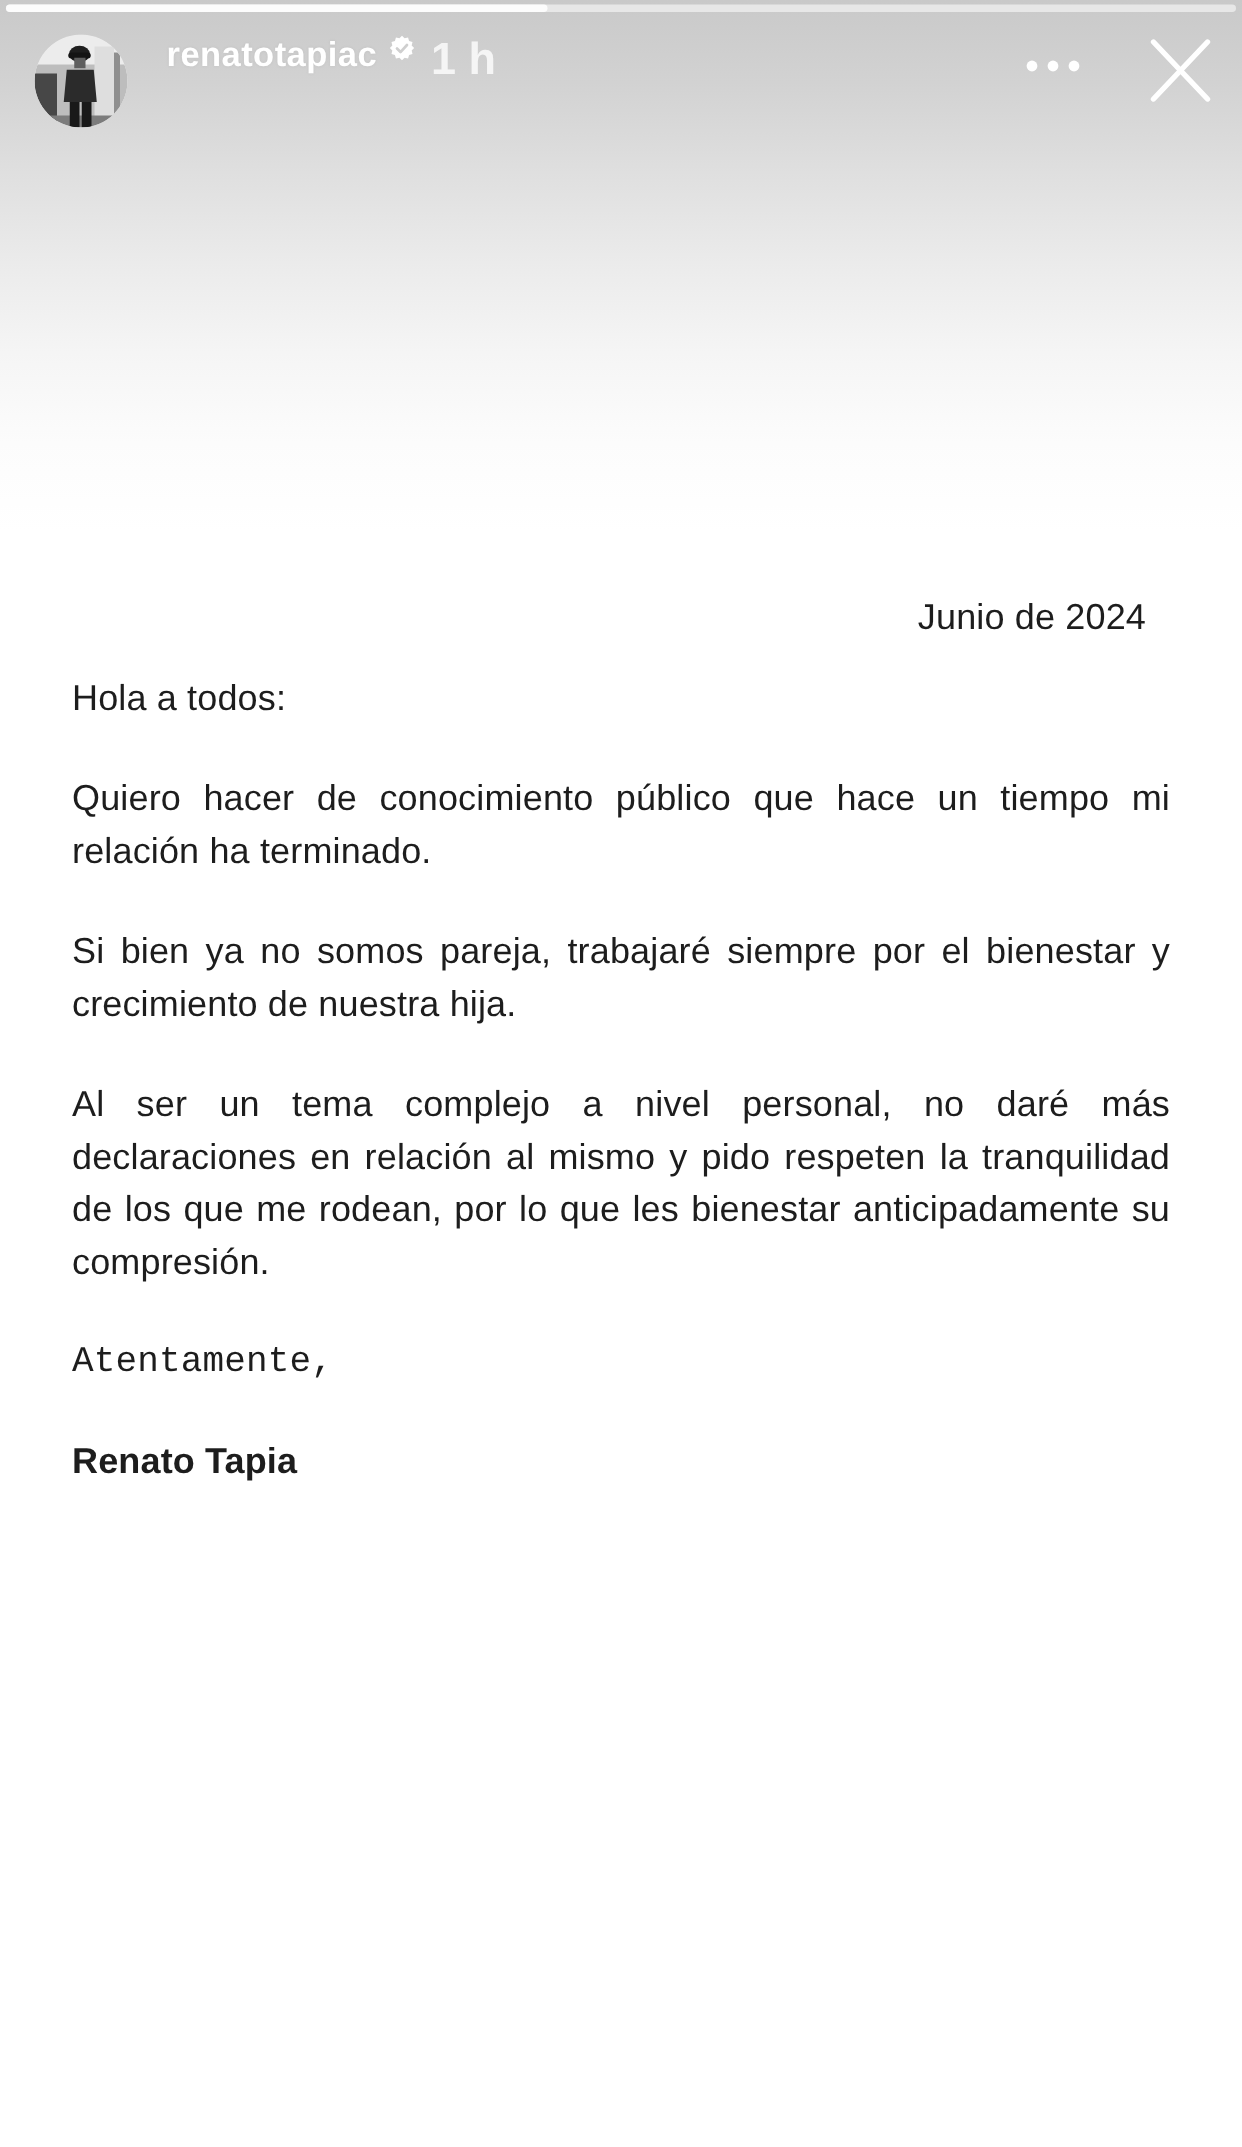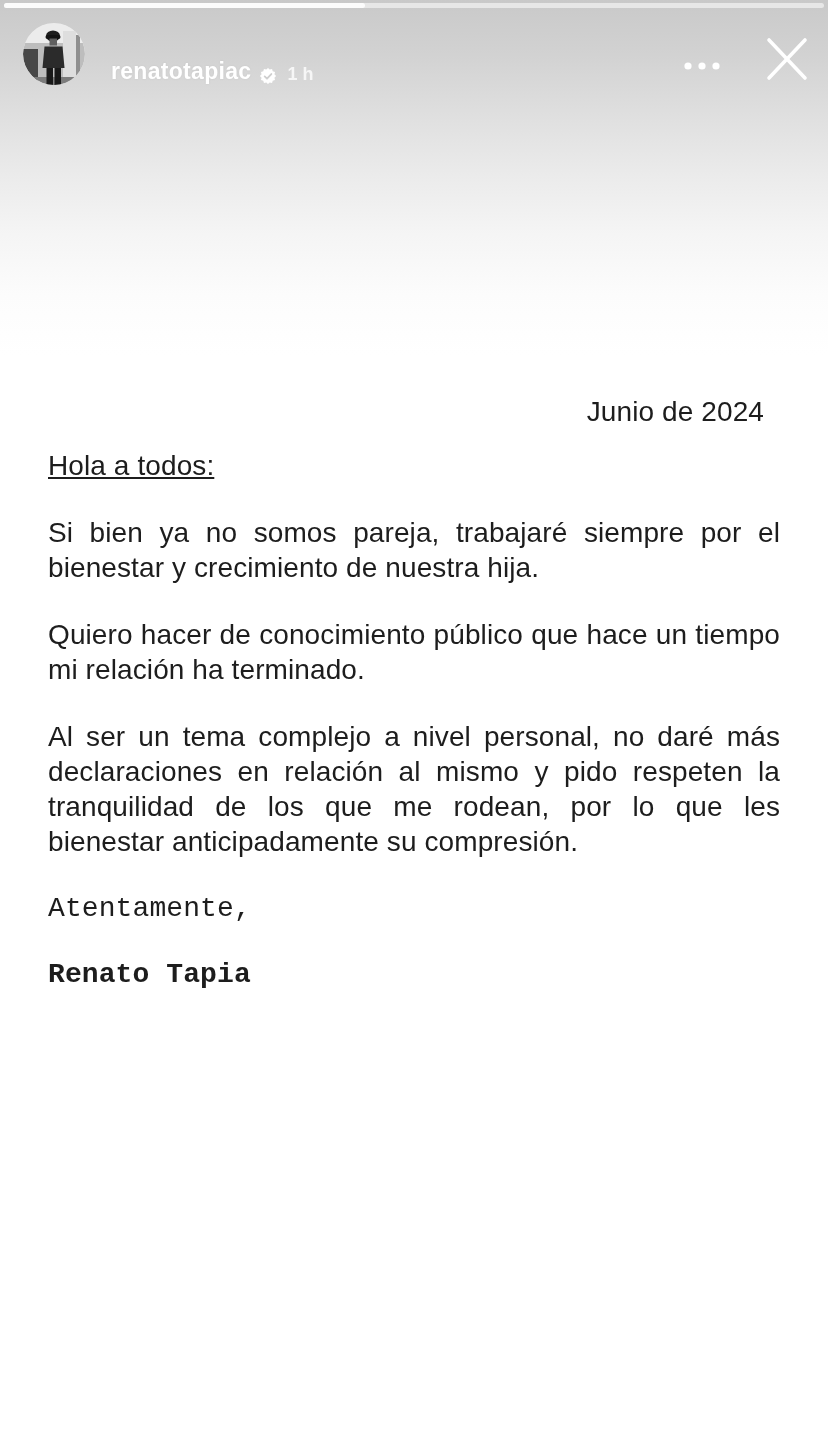--- a/index.html
+++ b/index.html
@@ -28,70 +28,70 @@
     border-radius: 3px;
     background: #fcfcfc;
   }
 
   
   .header {
     position: absolute;
     top: 23px; left: 23px; right: 14px;
     height: 62px;
     display: flex;
-    align-items: flex-end;
+    align-items: flex-start;
   }
   .avatar {
     width: 62px; height: 62px;
     border-radius: 50%;
     overflow: hidden;
     flex: none;
     background: #ddd;
   }
   .avatar svg { display: block; }
   .username {
     margin-left: 26px;
     font-size: 23px;
     font-weight: 700;
     color: #ffffff;
     letter-spacing: 0.3px;
     text-shadow: 0 0 2px rgba(120,120,120,0.15);
   }
   .badge { margin-left: 8px; display: flex; align-items: center; }
   .timestamp {
     margin-left: 10px;
-    font-size: 18px;
+    font-size: 30px;
     font-weight: 700;
     color: rgba(255,255,255,0.78);
   }
   .spacer { flex: 1; }
   .icon-btn {
     background: none; border: none; padding: 0; margin: 0;
     cursor: pointer;
     display: flex; align-items: center; justify-content: center;
   }
   .more-btn { margin-right: 40px; width: 40px; height: 40px; }
   .close-btn { margin-right: 2px; width: 50px; height: 50px; }
 
   
   .letter {
     position: absolute;
     left: 48px; top: 394px;
     width: 732px;
     color: #1d1d1d;
-    font-size: 28px;
+    font-size: 24px;
     line-height: 35px;
     letter-spacing: 0.1px;
   }
   .letter p { margin: 0; }
   .date { text-align: right; padding-right: 16px; margin-bottom: 19px !important; }
-  .greeting { margin-bottom: 32px !important; text-decoration: underline; }
+  .greeting { margin-bottom: 32px !important; }
   .para { text-align: justify; margin-bottom: 32px !important; }
   .closing { margin-bottom: 31px !important; font-family: Liberation Mono, monospace; }
-  .signature { font-weight: 700; font-family: Liberation Mono, monospace; }
+  .signature { font-weight: 700; }
 </style>
 </head>
 <body>
 
 <div class="progress-track">
   <div class="progress-fill" style="width: 44%;"></div>
 </div>
 
 <div class="header">
 
@@ -148,18 +148,18 @@
         <line x1="6" y1="4" x2="42" y2="42" stroke="#ffffff" stroke-width="3.6" stroke-linecap="round"></line>
         <line x1="42" y1="4" x2="6" y2="42" stroke="#ffffff" stroke-width="3.6" stroke-linecap="round"></line>
       </svg>
     </span>
   </button>
 </div>
 
 <div class="letter">
   <p class="date">Junio de 2024</p>
   <p class="greeting">Hola a todos:</p>
+  <p class="para">Quiero hacer de conocimiento público que hace un tiempo mi relación ha terminado.</p>
   <p class="para">Si bien ya no somos pareja, trabajaré siempre por el bienestar y crecimiento de nuestra hija.</p>
-  <p class="para">Quiero hacer de conocimiento público que hace un tiempo mi relación ha terminado.</p>
   <p class="para">Al ser un tema complejo a nivel personal, no daré más declaraciones en relación al mismo y pido respeten la tranquilidad de los que me rodean, por lo que les bienestar anticipadamente su compresión.</p>
   <p class="closing">Atentamente,</p>
   <p class="signature">Renato Tapia</p>
 </div>
 
 </body></html>

